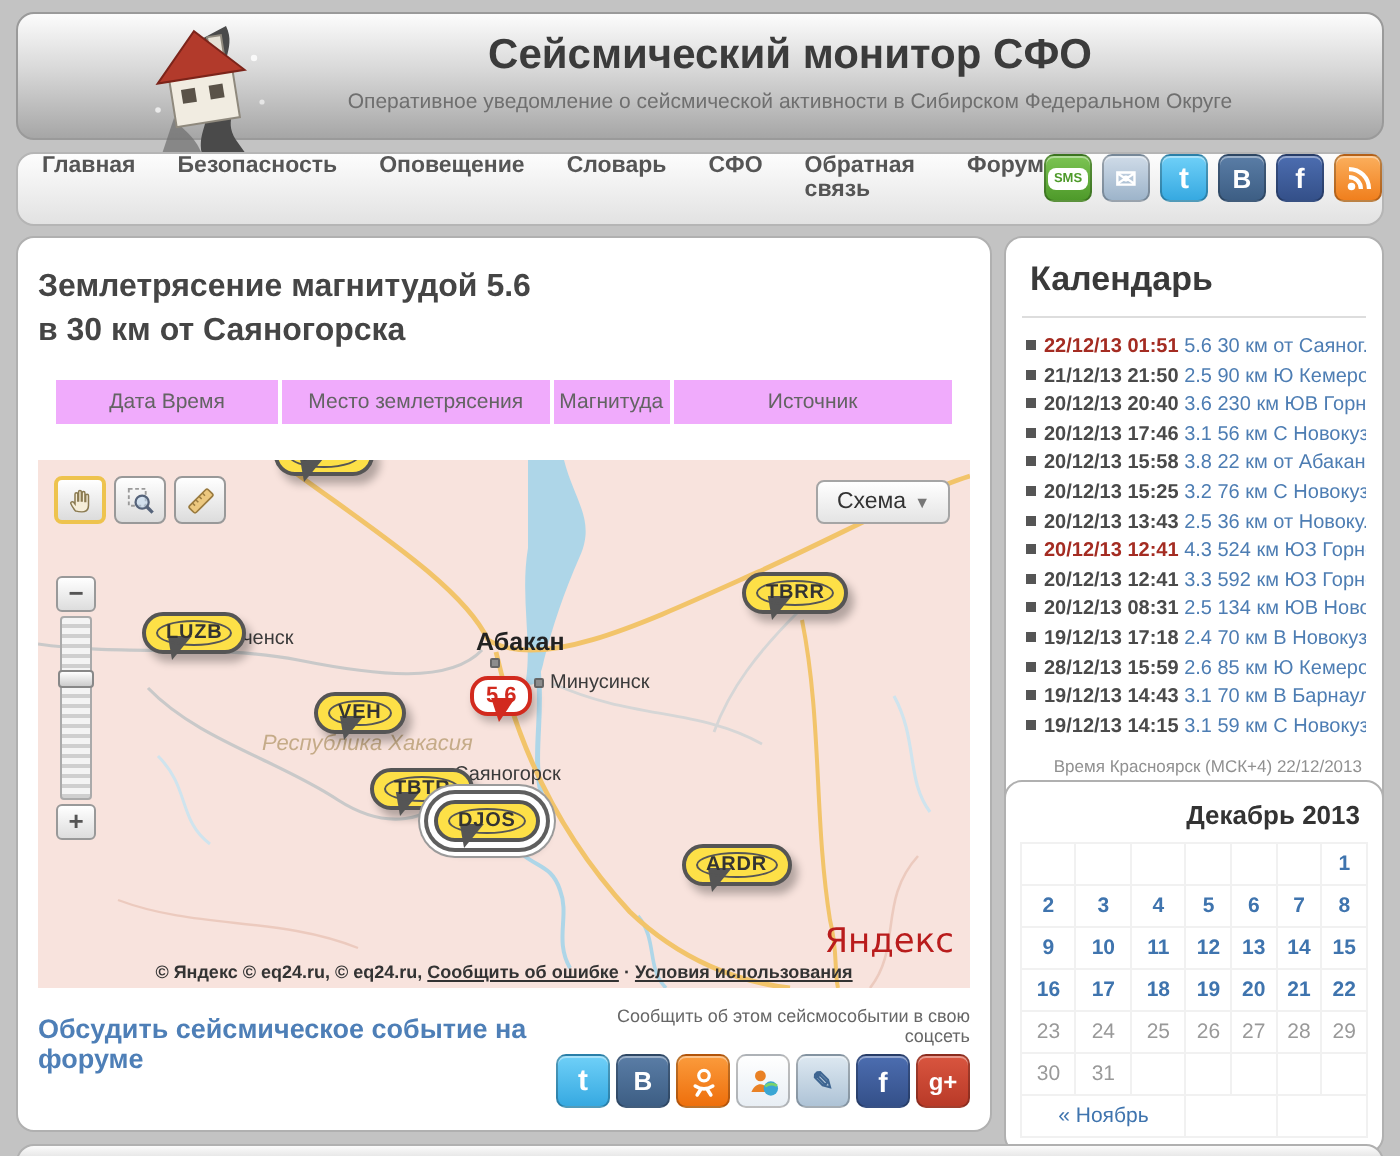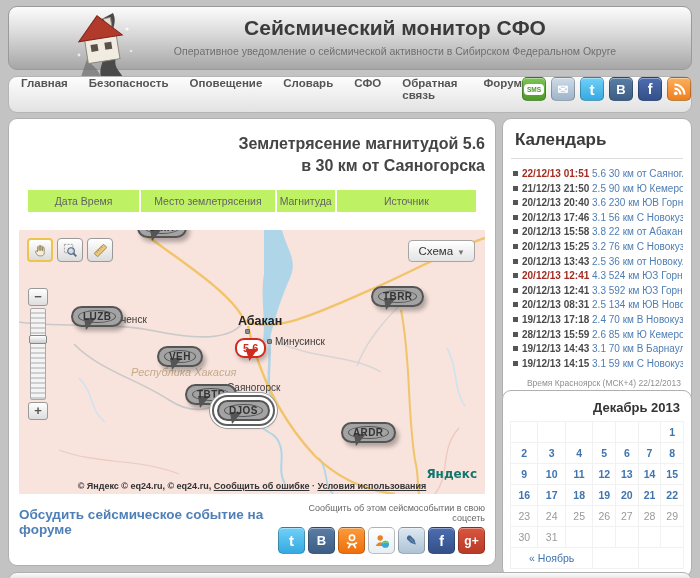--- a/index.html
+++ b/index.html
@@ -43,24 +43,24 @@
   .i-vk { background:linear-gradient(#5a7da6,#3d5e84); font-size:13px; }
   .i-fb { background:linear-gradient(#4c6db0,#345089); font-size:14px; }
   .i-rss { background:linear-gradient(#fbaf5d,#f07f1d); }
   .i-ok { background:linear-gradient(#fb9b3c,#ee6f0c); }
   .i-mm { background:linear-gradient(#ffffff,#e8eef4); }
   .i-lj { background:linear-gradient(#dde8f1,#aec3d6); font-size:13px; color:#3f6692; }
   .i-gp { background:linear-gradient(#d9553f,#b93a28); font-size:12px; }
 
   
   .panel { left:8px; top:118px; width:488px; height:448px; padding:10px; }
-  .qtitle { text-align:right; font-size:16px; font-weight:bold; color:#454545; line-height:1.35; margin-top:4px; }
+  .qtitle { text-align:left; font-size:16px; font-weight:bold; color:#454545; line-height:1.35; margin-top:4px; }
 
   table.qt { border-collapse:separate; border-spacing:2px; margin:12px auto 8px; width:452px; }
-  table.qt th { background:#bef264; font-weight:normal; font-size:10.5px; color:#636363; padding:5px 3px; }
+  table.qt th { background:#f0abfc; font-weight:normal; font-size:10.5px; color:#636363; padding:5px 3px; }
   table.qt td { background:#ededed; font-size:10.5px; color:#636363; text-align:center; padding:4px 3px; line-height:1.3; }
   .dot { display:inline-block; width:14px; height:14px; border-radius:50%; background:#f20000; vertical-align:middle; }
 
   
   .map { position:relative; width:466px; height:264px; background:#f8e3dd; overflow:hidden; margin-top:16px; }
   .map svg.base { position:absolute; left:0; top:0; }
   .mtools { position:absolute; left:8px; top:8px; display:flex; gap:4px; z-index:6; }
   .mbtn {
     width:26px; height:24px; border-radius:4px; border:1px solid #999;
     background:linear-gradient(#ffffff,#dcdcdc); display:flex; align-items:center; justify-content:center; cursor:pointer;
@@ -78,21 +78,21 @@
     background:linear-gradient(#fff,#ddd); text-align:center; font-weight:bold; font-size:13px; color:#555;
     line-height:15px; cursor:pointer;
   }
   .ztrack {
     width:16px; height:92px; margin:2px auto; border:1px solid #aaa; border-radius:2px; position:relative; cursor:pointer;
     background:repeating-linear-gradient(180deg,#f4f4f4 0 3px,#cfcfcf 3px 5px);
   }
   .zhandle { position:absolute; left:-2px; top:26px; width:18px; height:9px; background:linear-gradient(#fff,#ccc); border:1px solid #888; border-radius:2px; }
 
   .st {
-    position:absolute; z-index:5; background:#a3a3a3; border:2px solid #555; border-radius:11px;
+    position:absolute; z-index:5; background:#fde047; border:2px solid #555; border-radius:11px;
     padding:2px 5px; font-size:10px; font-weight:bold; color:#333; letter-spacing:.4px;
     box-shadow:3px 4px 4px rgba(0,0,0,.28); cursor:pointer; white-space:nowrap;
   }
   .st .ring { border:1px solid #555; border-radius:50%; padding:0 4px; display:inline-block; }
   .st:after {
     content:""; position:absolute; bottom:-11px; left:8px; z-index:-1;
     border:6px solid transparent; border-top:12px solid #555; transform:skewX(-18deg);
   }
   .st.stack { box-shadow:0 0 0 3px #fff, 0 0 0 5px #5f5f5f, 0 0 0 7px #fff, 0 0 0 8px #9a9a9a, 3px 5px 5px rgba(0,0,0,.3); }
   .quakemark {
@@ -103,21 +103,21 @@
   .quakemark:after {
     content:""; position:absolute; bottom:-11px; left:7px; z-index:-1;
     border:6px solid transparent; border-top:12px solid #d22a1e; transform:skewX(-10deg);
   }
   .city { position:absolute; z-index:3; font-size:10px; color:#3a3a3a; }
   .city.big { font-size:12.5px; font-weight:bold; color:#222; }
   .cdot { position:absolute; z-index:3; width:5px; height:5px; background:#8d8d8d; border:1px solid #666; border-radius:1px; }
   .region { position:absolute; z-index:2; font-size:11px; font-style:italic; color:#c5ab88; }
   .attrib { position:absolute; z-index:4; bottom:3px; width:100%; text-align:center; font-size:9px; color:#333;font-weight:bold; }
   .attrib a { color:#333; text-decoration:underline; cursor:pointer; }
-  .ylogo { position:absolute; z-index:4; right:8px; bottom:13px; font-size:12px; font-weight:bold; color:#0f766e; font-family:"DejaVu Sans",sans-serif; }
+  .ylogo { position:absolute; z-index:4; right:8px; bottom:13px; font-size:17px; font-weight:normal; color:#b91c1c; font-family:"DejaVu Sans",sans-serif; }
 
   
   .underrow { display:flex; justify-content:space-between; margin-top:9px; }
   .forumlink { font-size:13.5px; font-weight:bold; color:#4e7fb7; text-decoration:none; margin-top:4px; cursor:pointer; }
   .sharecol { text-align:right; }
   .sharelabel { font-size:9px; color:#666; }
   .sharerow { display:flex; gap:3px; justify-content:flex-end; margin-top:4px; }
   .sharerow .sico { width:27px; height:27px; border-radius:5px; }
 
   

